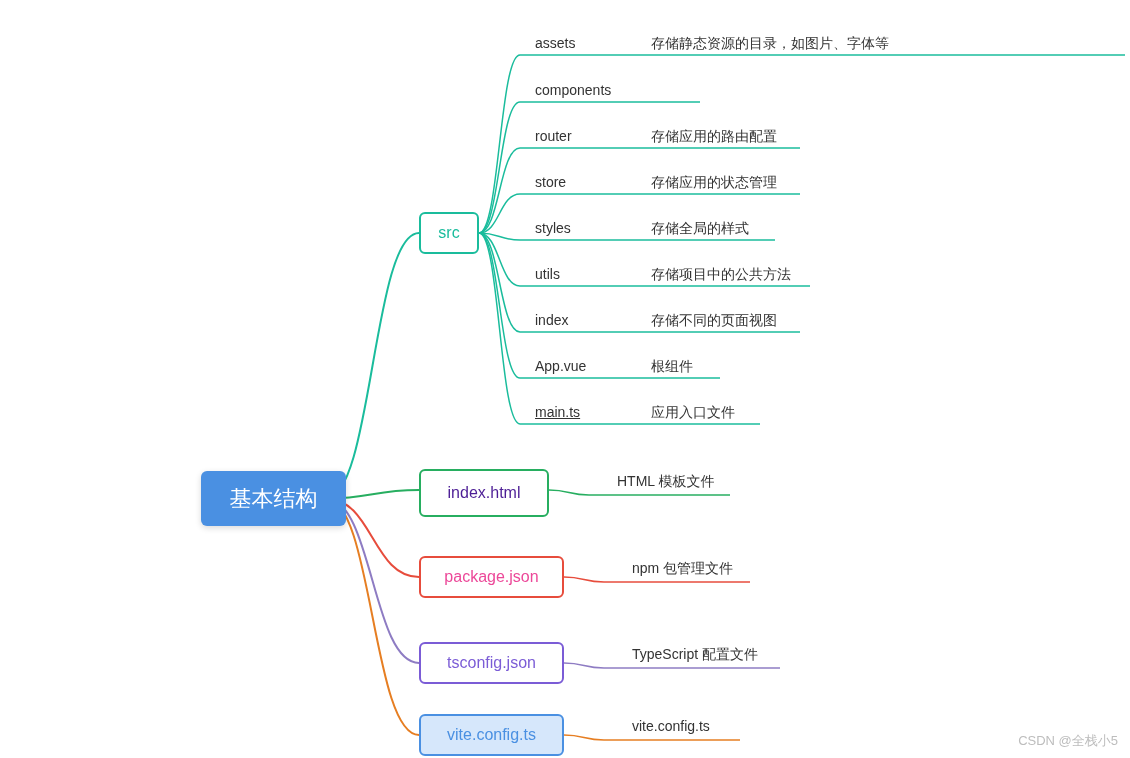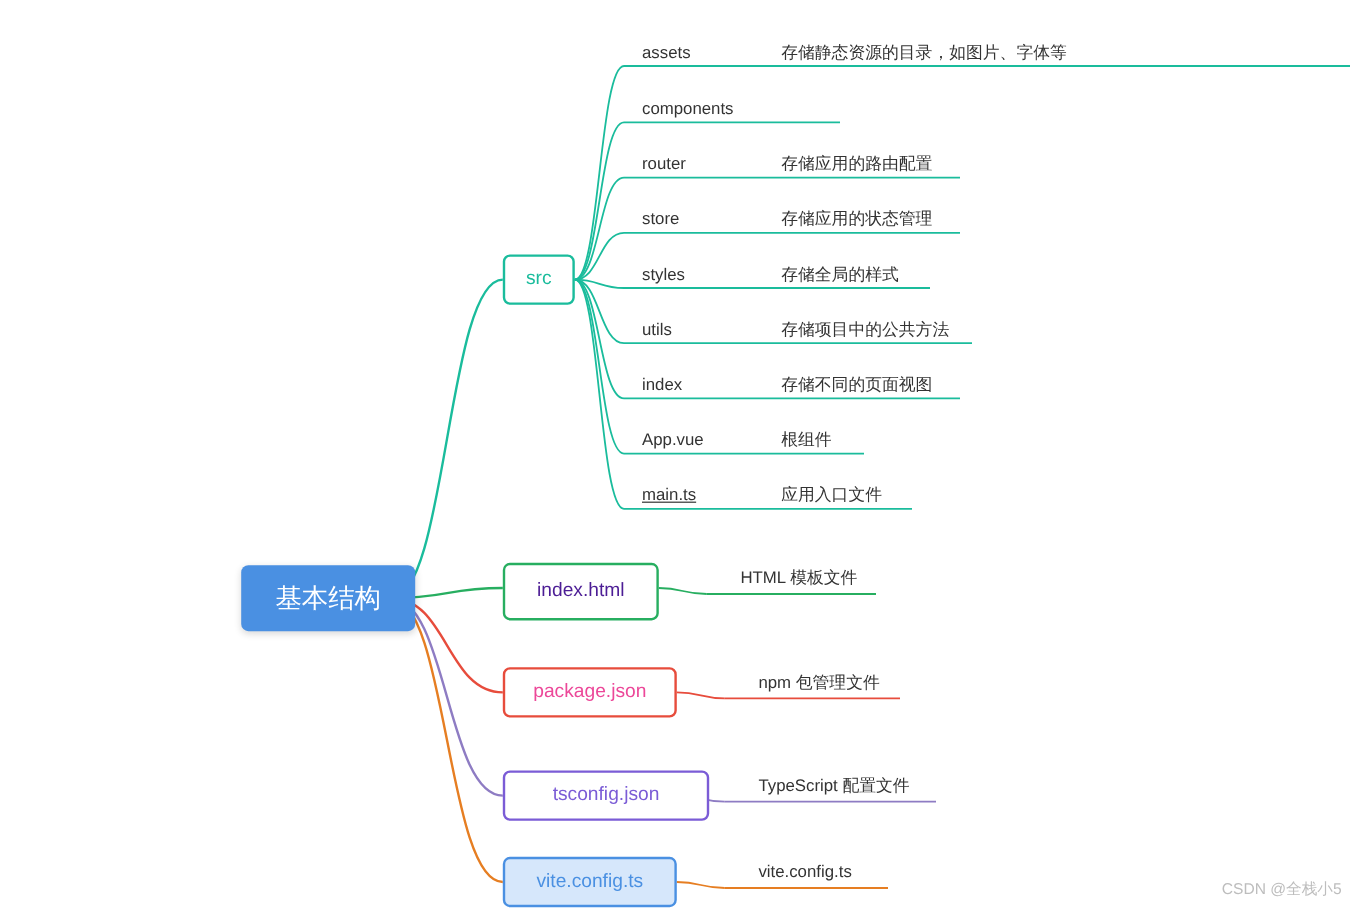--- a/index.html
+++ b/index.html
@@ -74,20 +74,20 @@
 <div class="label" style="left: 535px; top: 404px; text-decoration: underline;">main.ts</div>
 <div class="label" style="left: 651px; top: 404px;">应用入口文件</div>
 <div class="node child" style="left: 419px; top: 469px; width: 130px; height: 48px; border-color: rgb(39, 174, 96); color: #4c1d95;">
     <span>index.html</span>
   </div>
 <div class="label" style="left: 617px; top: 473px;">HTML 模板文件</div>
 <div class="node child" style="left: 419px; top: 556px; width: 145px; height: 42px; border-color: rgb(231, 76, 60); color: #ec4899;">
     <span>package.json</span>
   </div>
 <div class="label" style="left: 632px; top: 560px;">npm 包管理文件</div>
-<div class="node child" style="left: 419px; top: 642px; width: 172px; height: 42px; border-color: rgb(123, 92, 214); color: rgb(123, 92, 214);">
+<div class="node child" style="left: 419px; top: 642px; width: 145px; height: 42px; border-color: rgb(123, 92, 214); color: rgb(123, 92, 214);">
     <span>tsconfig.json</span>
   </div>
 <div class="label" style="left: 632px; top: 646px;">TypeScript 配置文件</div>
 <div class="node child" style="left: 419px; top: 714px; width: 145px; height: 42px; border-color: rgb(74, 144, 226); color: rgb(74, 144, 226); background: rgb(214, 231, 251);">
     <span>vite.config.ts</span>
   </div>
 <div class="label" style="left: 632px; top: 718px;">vite.config.ts</div>
 
 </body></html>

